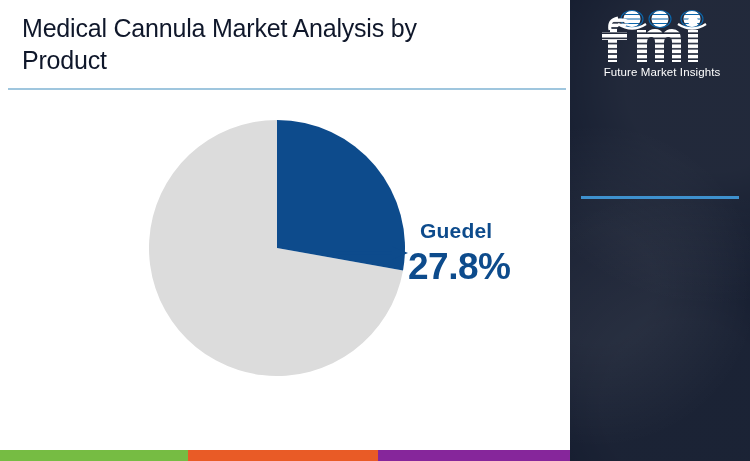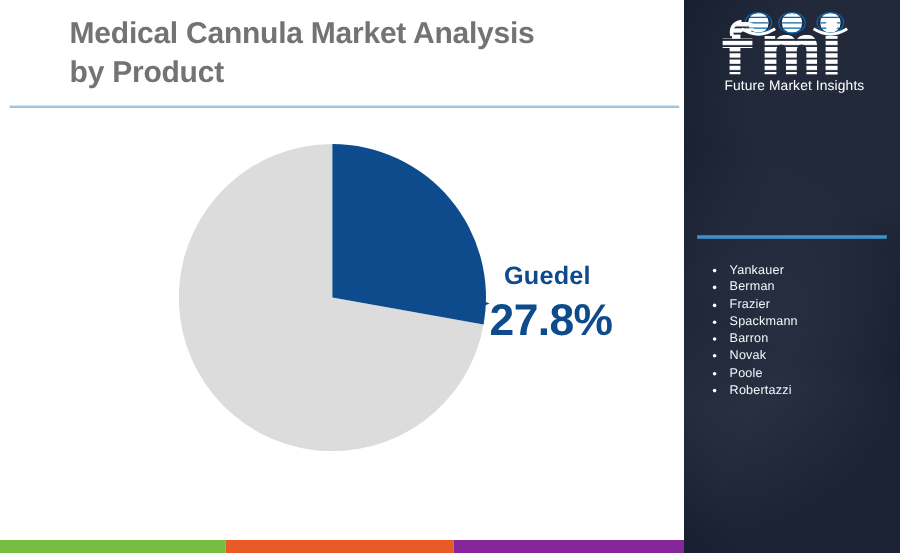--- a/index.html
+++ b/index.html
@@ -19,24 +19,23 @@
   }
 
   
   #page-title {
     position: absolute;
     left: 22px;
     top: 12px;
     width: 420px;
     font-size: 25px;
     line-height: 1.28;
-    font-weight: bold;
-    color: #737373;
+    font-weight: normal;
+    color: #0f172a;
     letter-spacing: -0.2px;
-    margin-left: 36px;
   }
   #header-divider {
     position: absolute;
     left: 8px;
     top: 88px;
     width: 558px;
     height: 2px;
     background: #9FC6DE;
   }
 
@@ -274,30 +273,20 @@
           <circle cx="101" cy="13" r="5" fill="#ffffff"></circle>
         </g>
       </svg>
 
       <div id="logo-tagline">Future Market Insights</div>
     </div>
 
 
     <div id="segments-divider"></div>
 
-    <ul id="segments-list">
-      <li>Yankauer</li>
-      <li>Berman</li>
-      <li>Frazier</li>
-      <li>Spackmann</li>
-      <li>Barron</li>
-      <li>Novak</li>
-      <li>Poole</li>
-      <li>Robertazzi</li>
-    </ul>
 
   </div>
 
   <div id="bottom-strip">
     <div class="strip-seg" style="width:188px;background:#76BC43"></div>
     <div class="strip-seg" style="width:190px;background:#E95B26"></div>
     <div class="strip-seg" style="width:192px;background:#86269B"></div>
   </div>
 
 </div>

